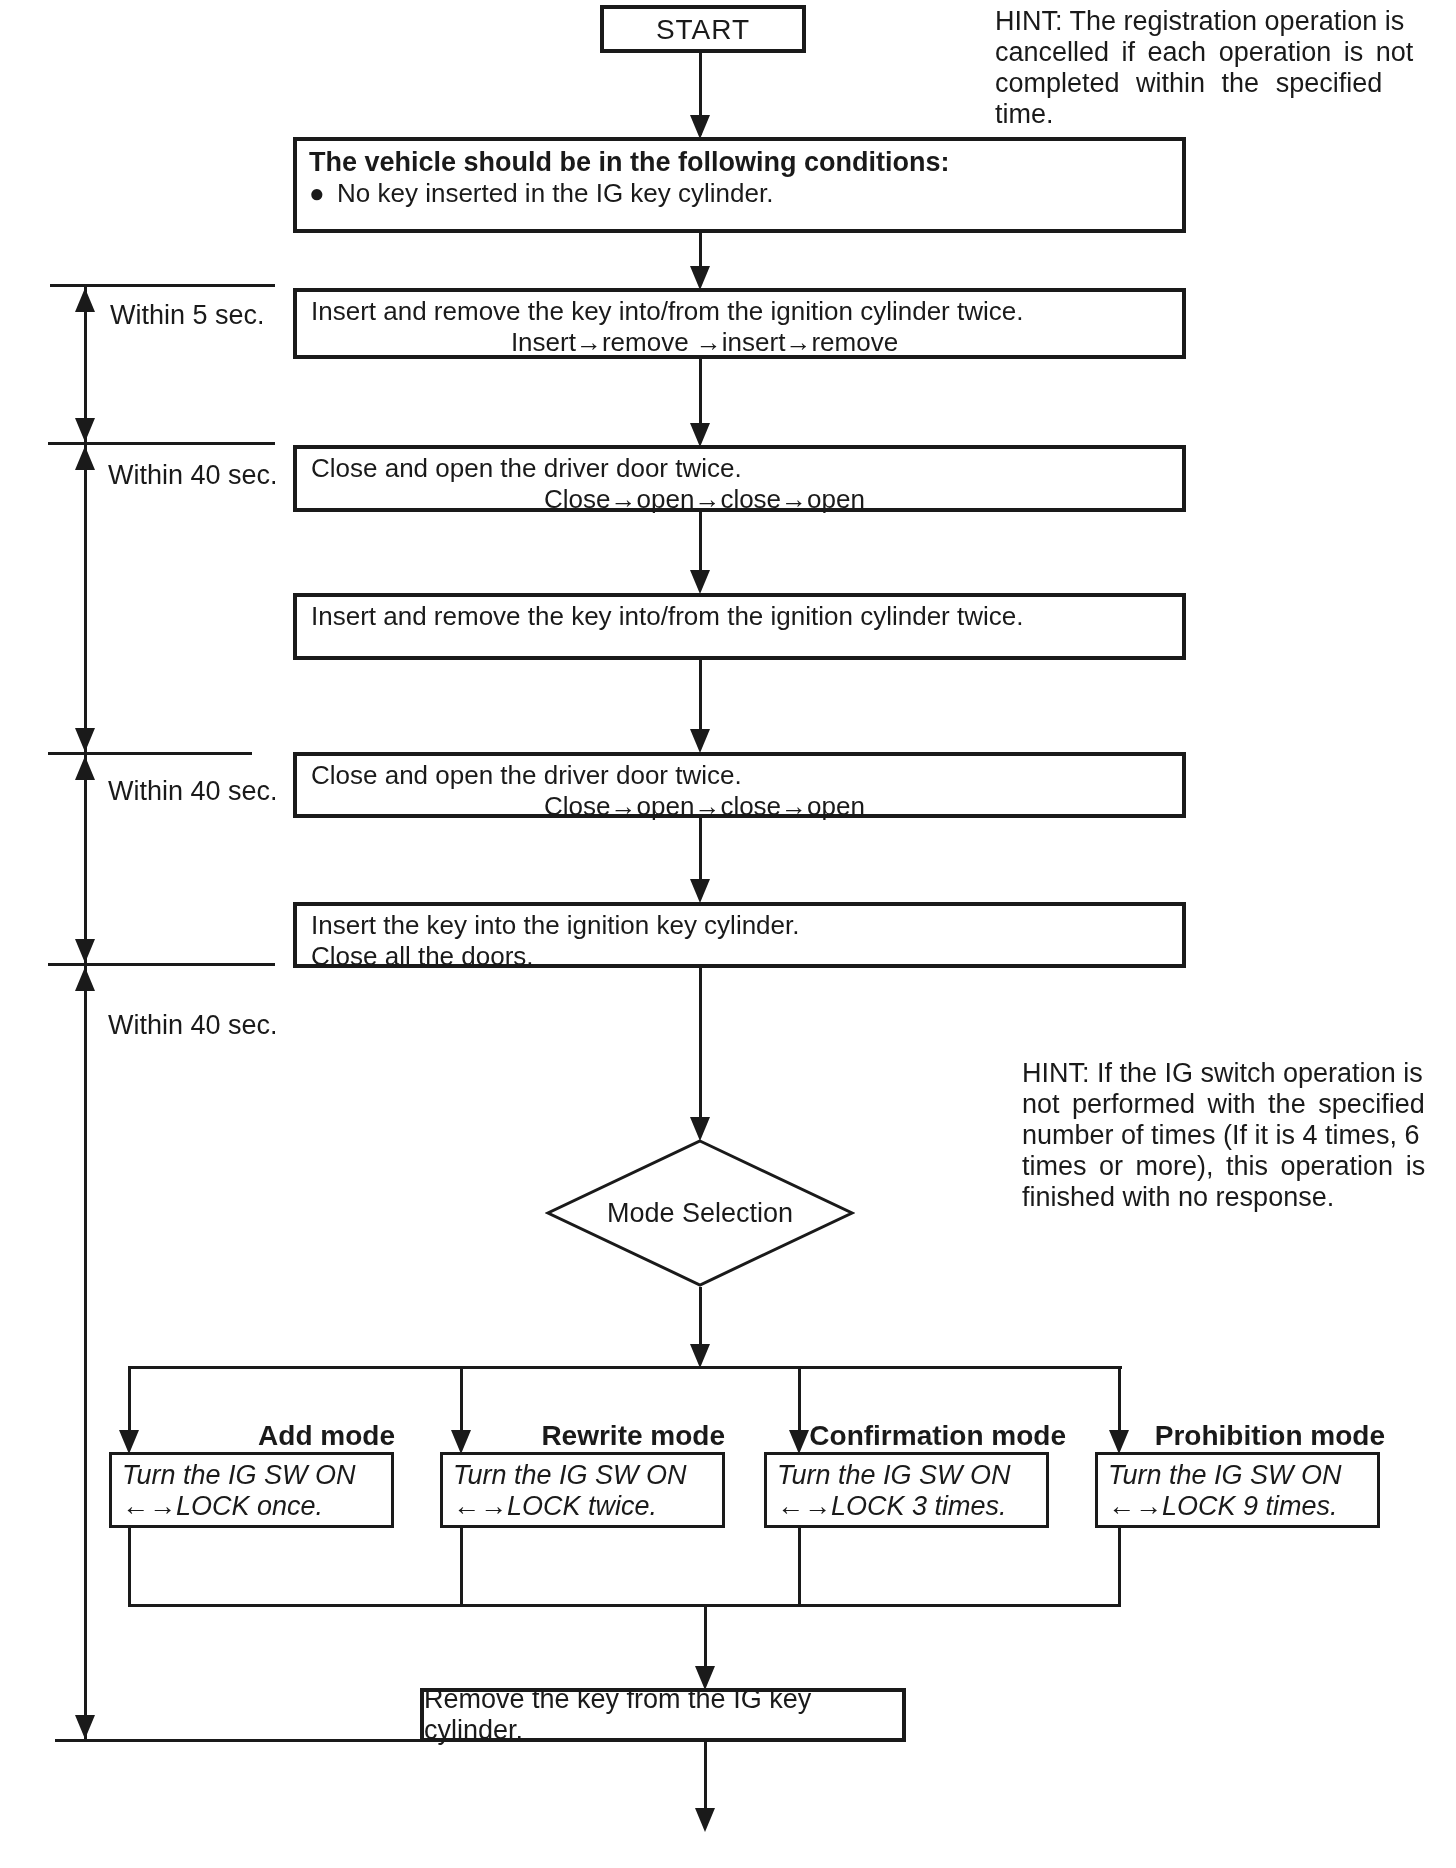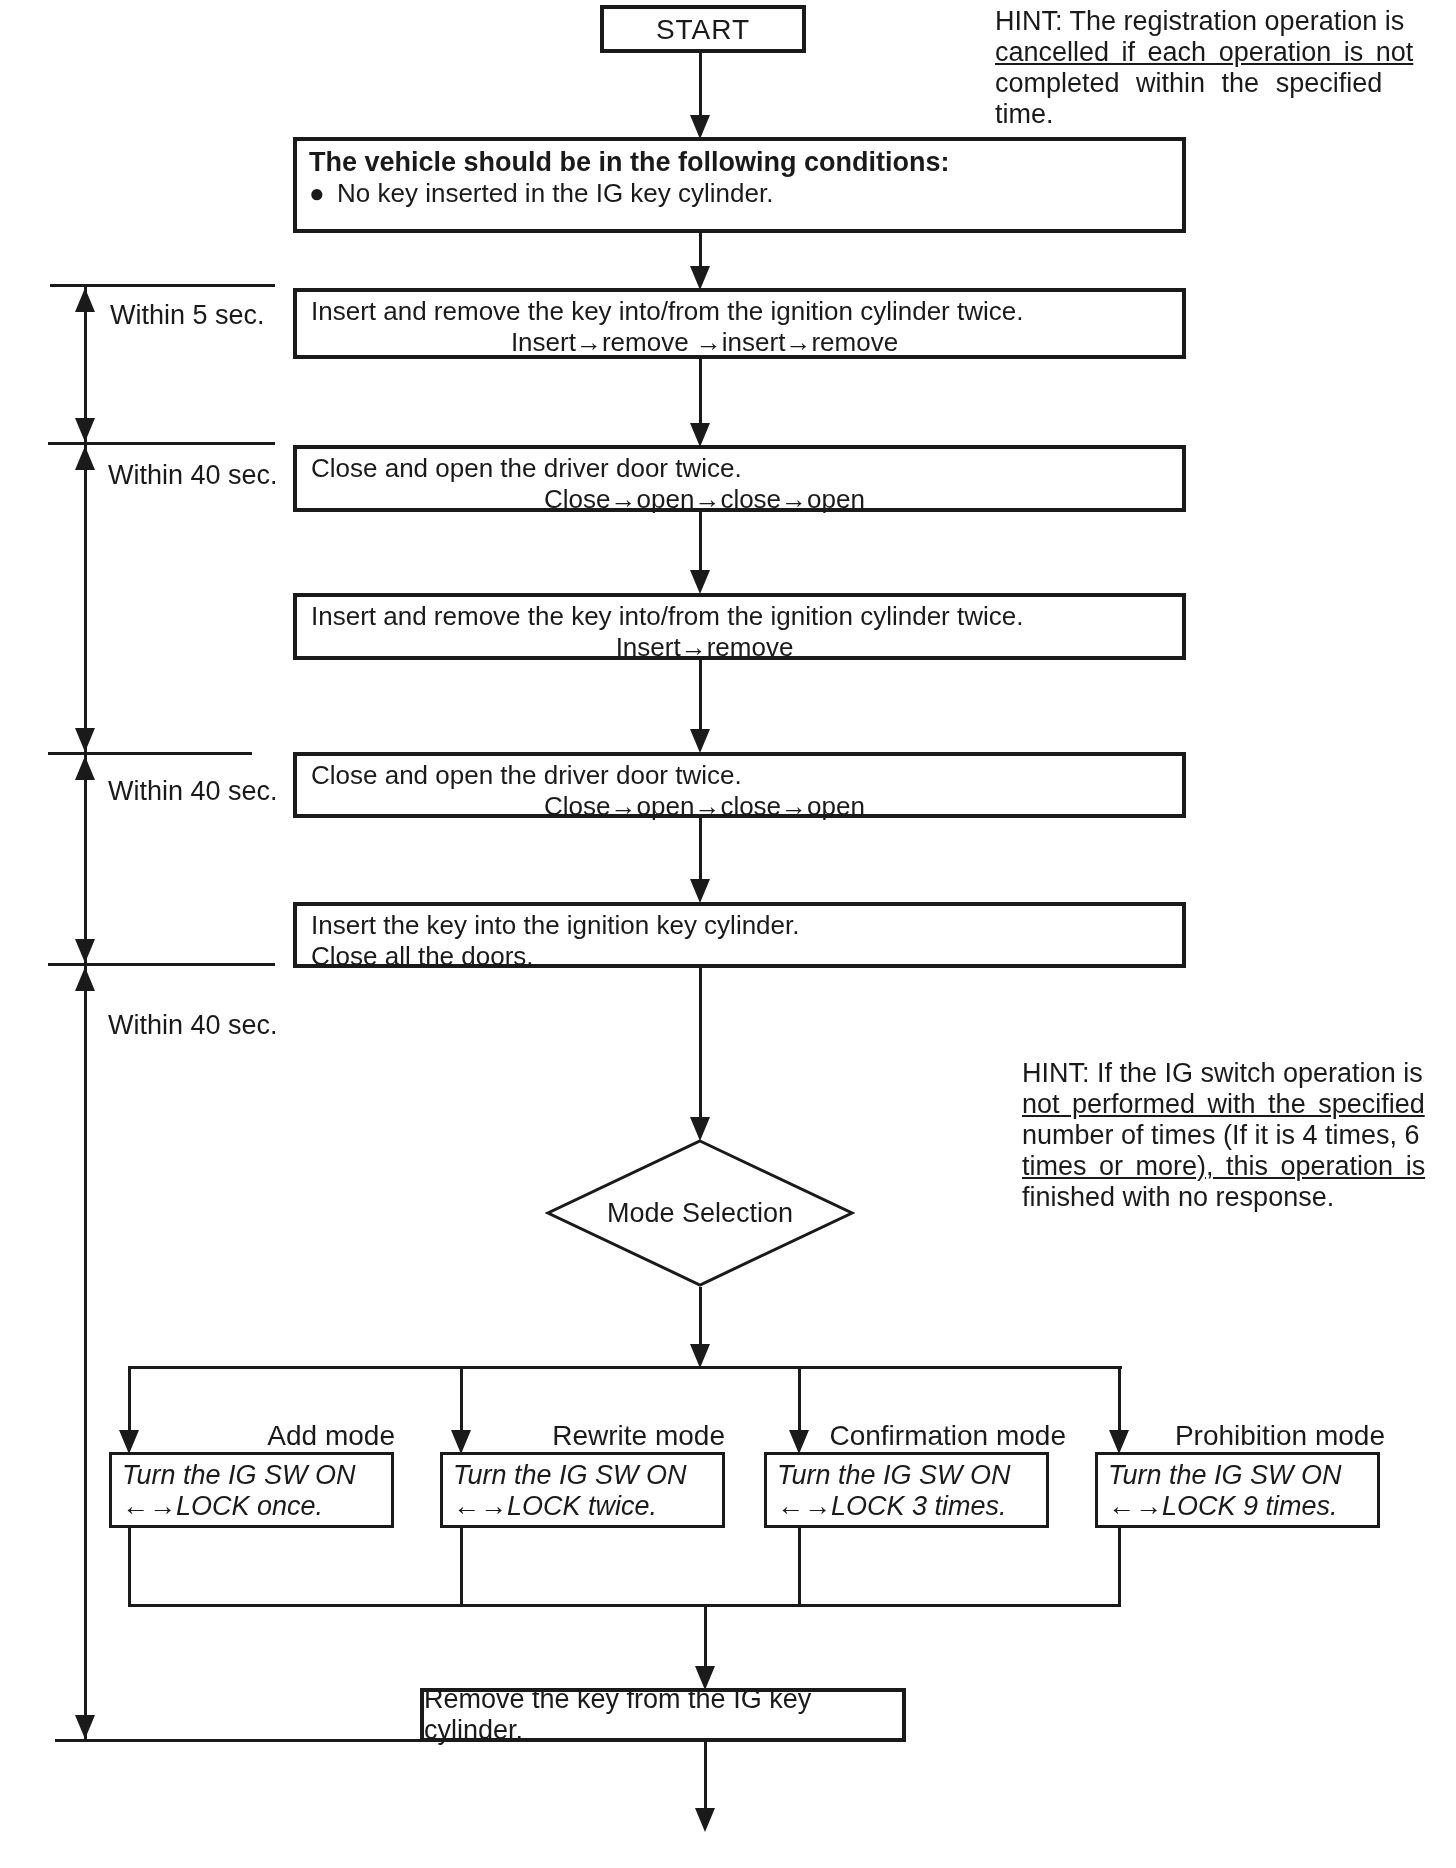--- a/index.html
+++ b/index.html
@@ -17,21 +17,21 @@
   .start-box{ left:600px; top:5px; width:206px; height:48px;
     display:flex; align-items:center; justify-content:center;
     font-size:28px; letter-spacing:1px; }
   .cond-box{ left:293px; top:137px; width:893px; height:96px; padding:6px 12px; }
   .cond-title{ font-weight:bold; font-size:27px; }
   .bullet-row{ font-size:26px; }
   .bullet-glyph{ display:inline-block; width:28px; }
   .step-box{ left:293px; width:893px; padding:4px 14px; }
   .step-line2c{ text-align:center; padding-right:70px; }
   .mode-box{ width:285px; height:76px; padding:5px 10px; font-size:27px; line-height:31px; border-width:3px;font-style:italic; }
-  .mode-label{ position:absolute; top:1420px; font-weight:normal; font-size:28px; text-align:right; white-space:nowrap; }
+  .mode-label{ position:absolute; top:1420px; font-weight:bold; font-size:28px; text-align:right; white-space:nowrap; }
   .final-box{ left:420px; top:1688px; width:486px; height:54px;
     display:flex; align-items:center; justify-content:center; font-size:27px; }
   
   .vl{ position:absolute; width:3px; background:var(--ink); }
   .hl{ position:absolute; height:3px; background:var(--ink); }
   .ahd{ position:absolute; width:0; height:0;
     border-left:10px solid transparent; border-right:10px solid transparent;
     border-top:24px solid var(--ink); }
   .ahu{ position:absolute; width:0; height:0;
     border-left:10px solid transparent; border-right:10px solid transparent;
@@ -40,21 +40,21 @@
   .diamond-wrap{ position:absolute; left:545px; top:1138px; width:310px; height:150px; }
   .diamond-wrap svg{ display:block; }
   .diamond-text{ position:absolute; left:545px; top:1138px; width:310px; height:150px;
     display:flex; align-items:center; justify-content:center; font-size:27px; }
   
   .timer{ position:absolute; font-size:27px; white-space:nowrap; }
   
   .hint{ position:absolute; font-size:27px; line-height:31px; }
   .hint-top{ left:995px; top:6px; width:460px; }
   .hint-mid{ left:1022px; top:1058px; width:434px; }
-  .ws1{ word-spacing:5px;text-decoration:underline; }
+  .ws1{ word-spacing:5px; }
   .ws2{ word-spacing:9px; }
 </style>
 </head>
 <body>
 
 <div class="canvas">
 
   <div class="hint hint-top">
     <div>HINT: The registration operation is</div>
     <div class="ws1">cancelled if each operation is not</div>
@@ -97,21 +97,20 @@
   <div class="box step-box" style="top:445px; height:67px;">
     <div>Close and open the driver door twice.</div>
     <div class="step-line2c">Close→open→close→open</div>
   </div>
 
   <div class="vl" style="left:699px; top:512px; height:60px;"></div>
   <div class="ahd" style="left:690px; top:570px;"></div>
 
   <div class="box step-box" style="top:593px; height:67px;">
     <div>Insert and remove the key into/from the ignition cylinder twice.</div>
-    <div class="step-line2c">Insert→remove</div>
   </div>
 
   <div class="vl" style="left:699px; top:660px; height:70px;"></div>
   <div class="ahd" style="left:690px; top:729px;"></div>
 
   <div class="box step-box" style="top:752px; height:66px;">
     <div>Close and open the driver door twice.</div>
     <div class="step-line2c">Close→open→close→open</div>
   </div>
 

